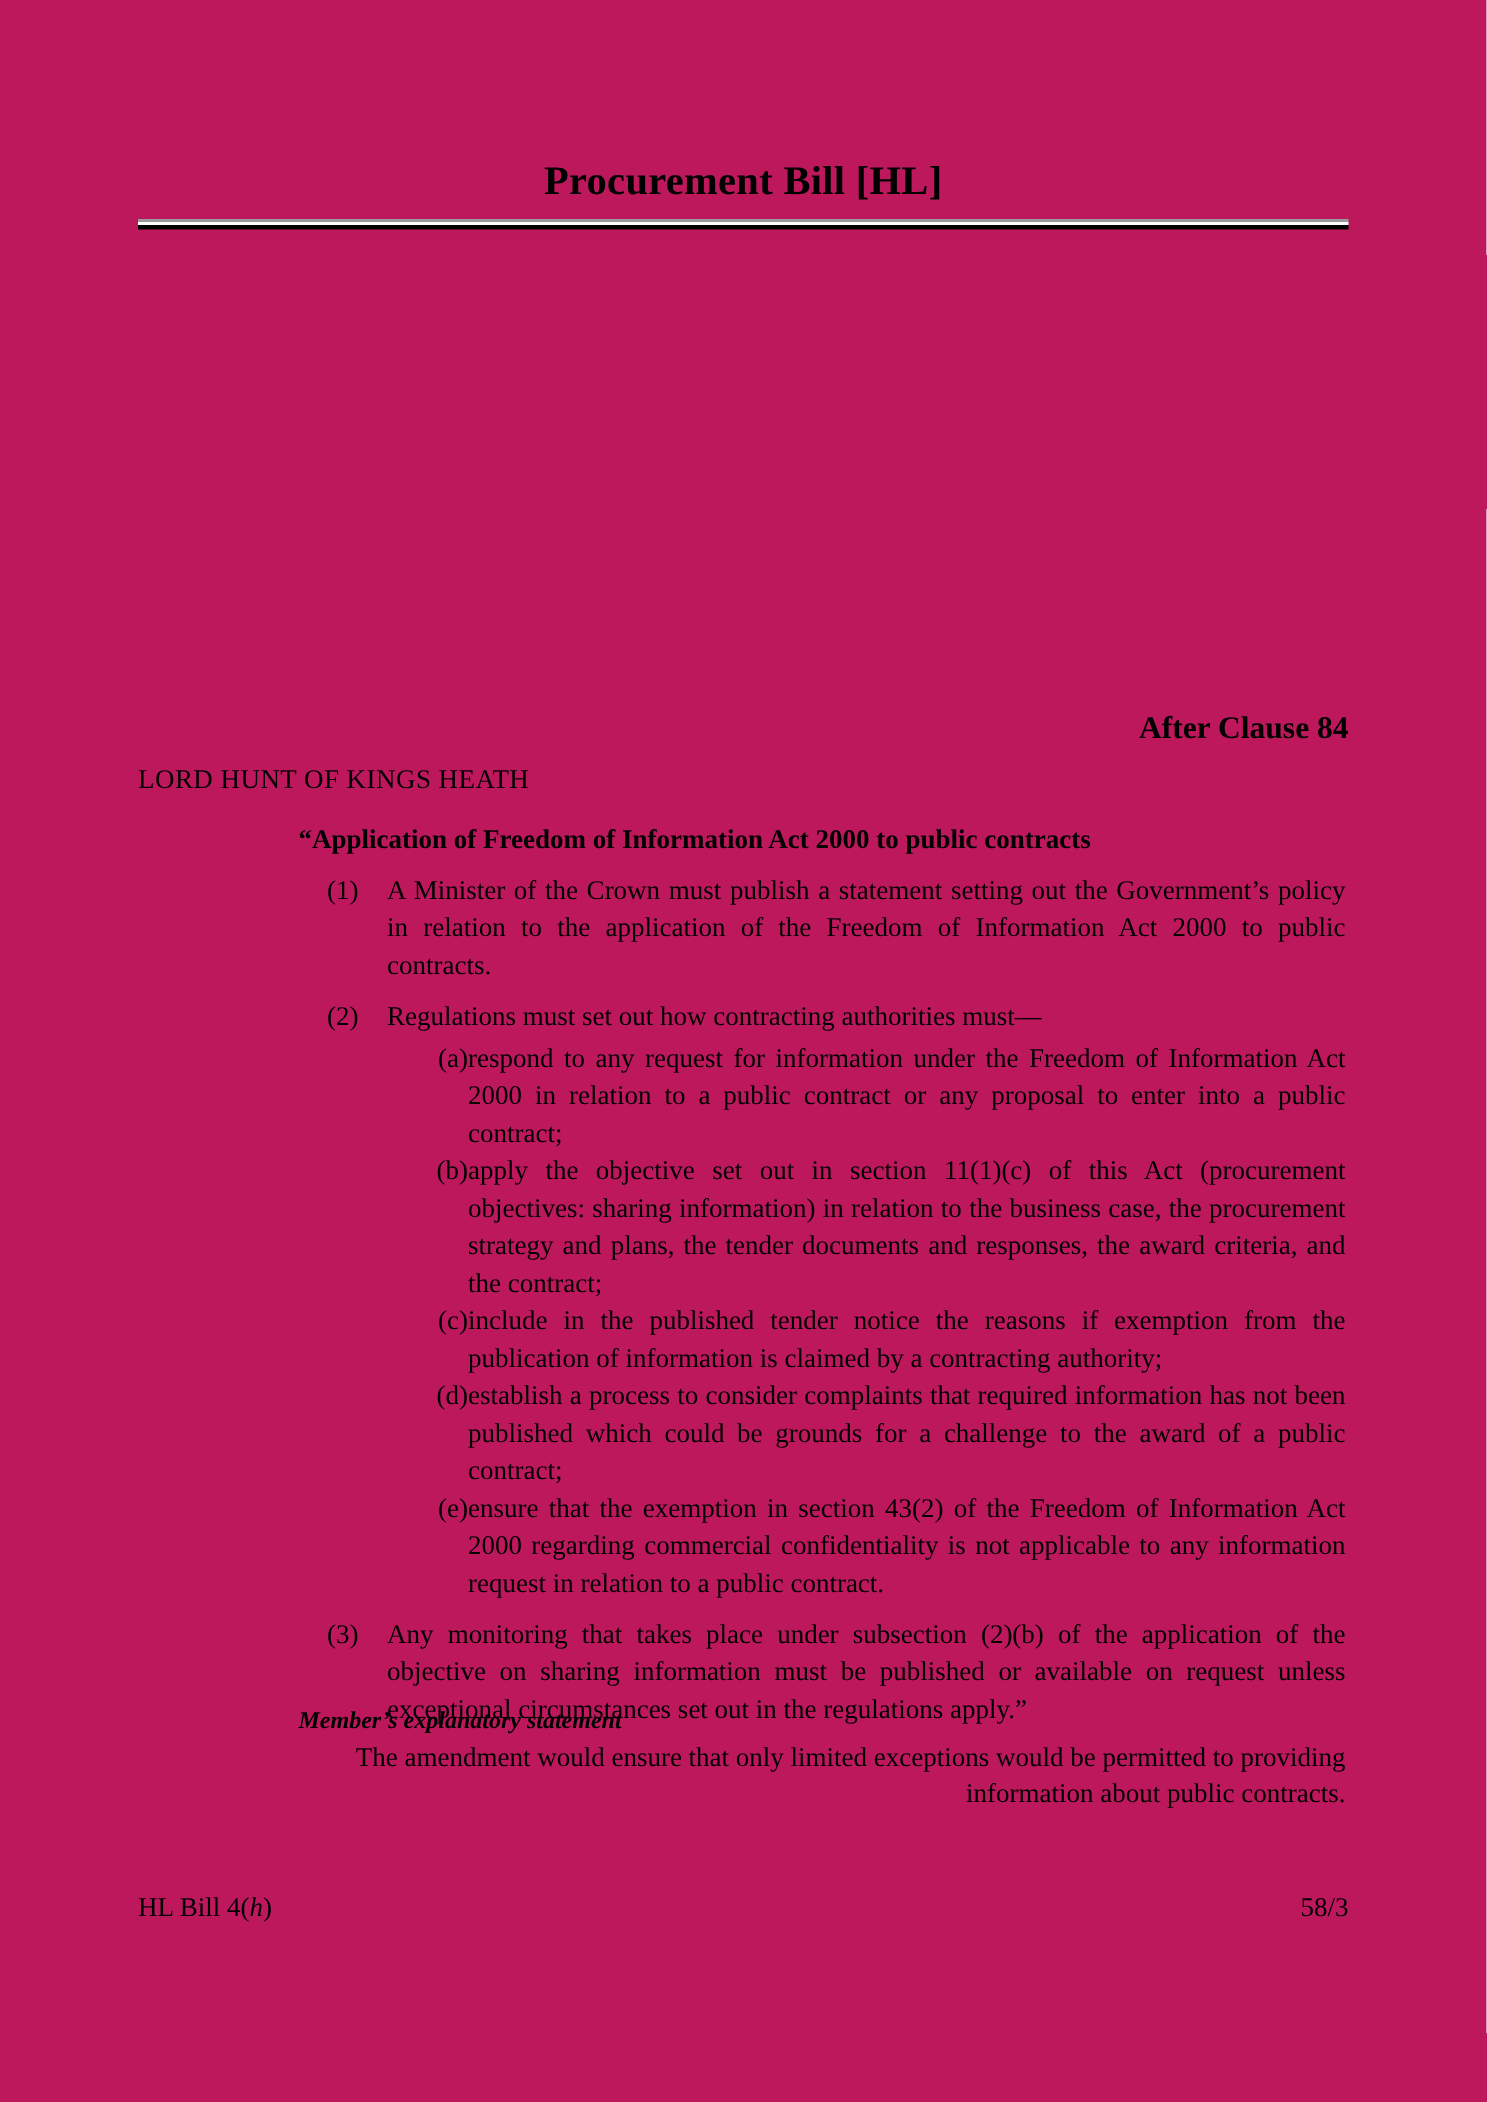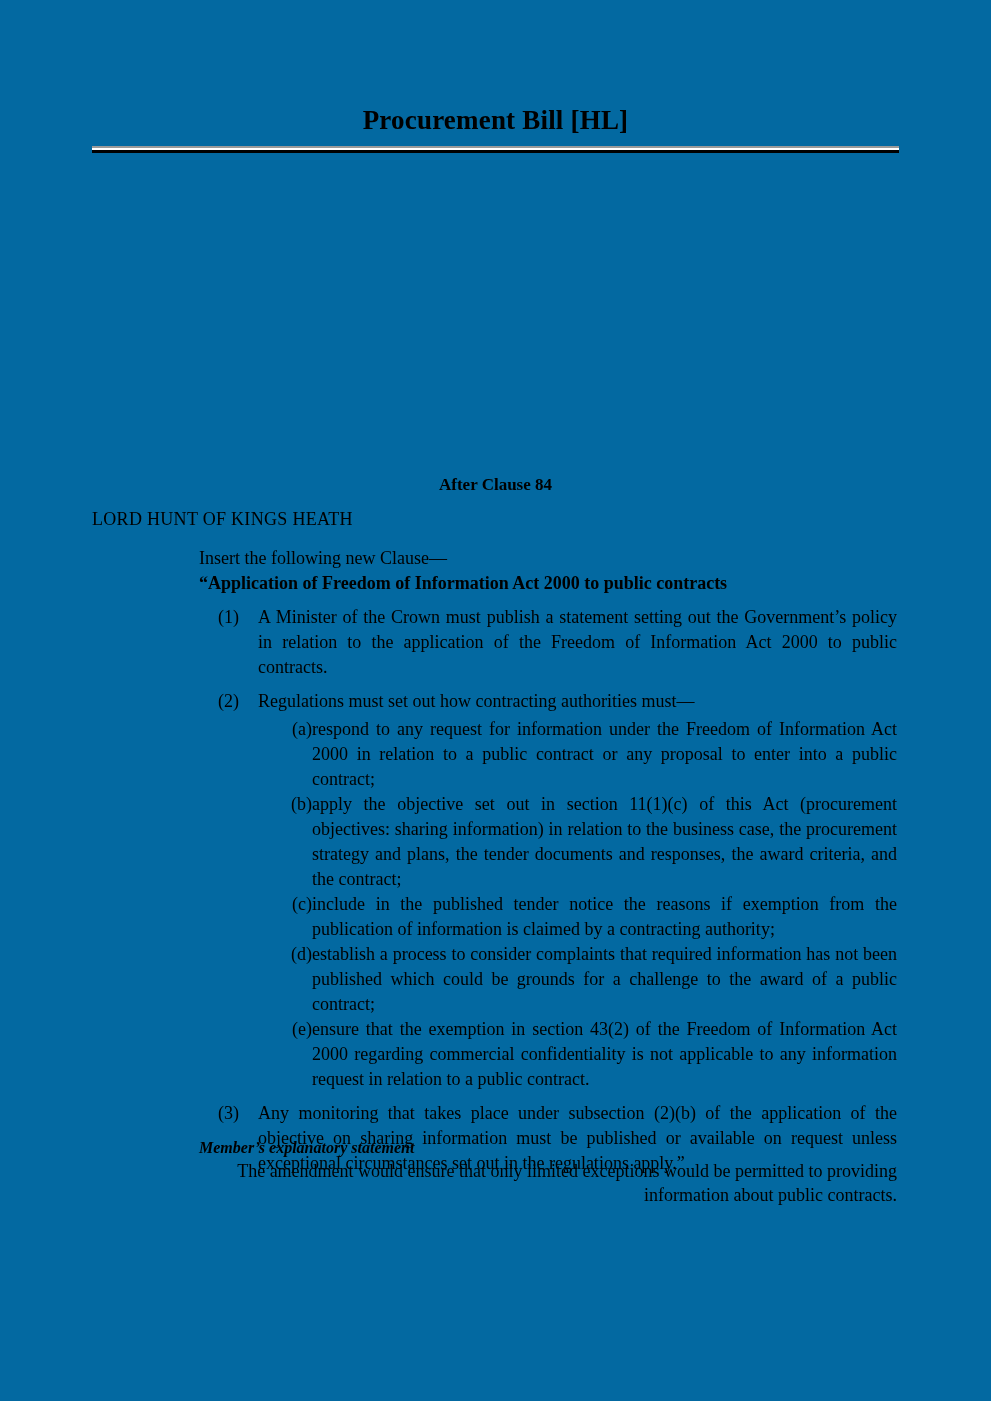--- a/index.html
+++ b/index.html
@@ -9,21 +9,21 @@
   }
   body {
     font-family: "Liberation Serif", "DejaVu Serif", serif;
     color: #000000;
   }
   .page {
     position: relative;
     width: 991px;
     height: 1401px;
     margin: 0 auto;
-    background: #0369a1;
+    background: #be185d;
     overflow: hidden;
     box-sizing: border-box;
   }
 
   
   .doc-header {
     position: absolute;
     left: 92px;
     top: 104px;
     width: 807px;
@@ -77,22 +77,22 @@
   }
 
   
   .clause-block {
     position: absolute;
     left: 92px;
     top: 474px;
     width: 807px;
   }
   .after-clause {
-    text-align: center;
-    font-size: 17px;
+    text-align: right;
+    font-size: 21px;
     font-weight: bold;
     line-height: 22px;
   }
   .mover-name {
     text-align: left;
     font-size: 18px;
     line-height: 22px;
     margin-top: 12px;
     letter-spacing: 0.3px;
   }
@@ -211,21 +211,20 @@
     </div>
   </div>
 
 
   <div class="clause-block">
     <div class="after-clause">After Clause 84</div>
     <div class="mover-name">LORD HUNT OF KINGS HEATH</div>
   </div>
 
   <div class="body-wrap">
-    <div class="insert-line">Insert the following new Clause—</div>
     <div class="new-clause-title">“Application of Freedom of Information Act 2000 to public contracts</div>
 
     <ol class="level1">
       <li>
         <span class="marker">(1)</span>
         <div class="para">A Minister of the Crown must publish a statement setting out the Government’s policy in relation to the application of the Freedom of Information Act 2000 to public contracts.</div>
       </li>
 
       <li>
         <span class="marker">(2)</span>
@@ -259,14 +258,18 @@
         <div class="para">Any monitoring that takes place under subsection (2)(b) of the application of the objective on sharing information must be published or available on request unless exceptional circumstances set out in the regulations apply.”</div>
       </li>
     </ol>
   </div>
 
   <div class="explanatory">
     <div class="explanatory-heading">Member’s explanatory statement</div>
     <div class="explanatory-text">The amendment would ensure that only limited exceptions would be permitted to providing information about public contracts.</div>
   </div>
 
+  <div class="footer">
+    <div><span>HL Bill 4(</span><em>h</em><span>)</span></div>
+    <div>58/3</div>
+  </div>
 
 </div>
 
 </body></html>

